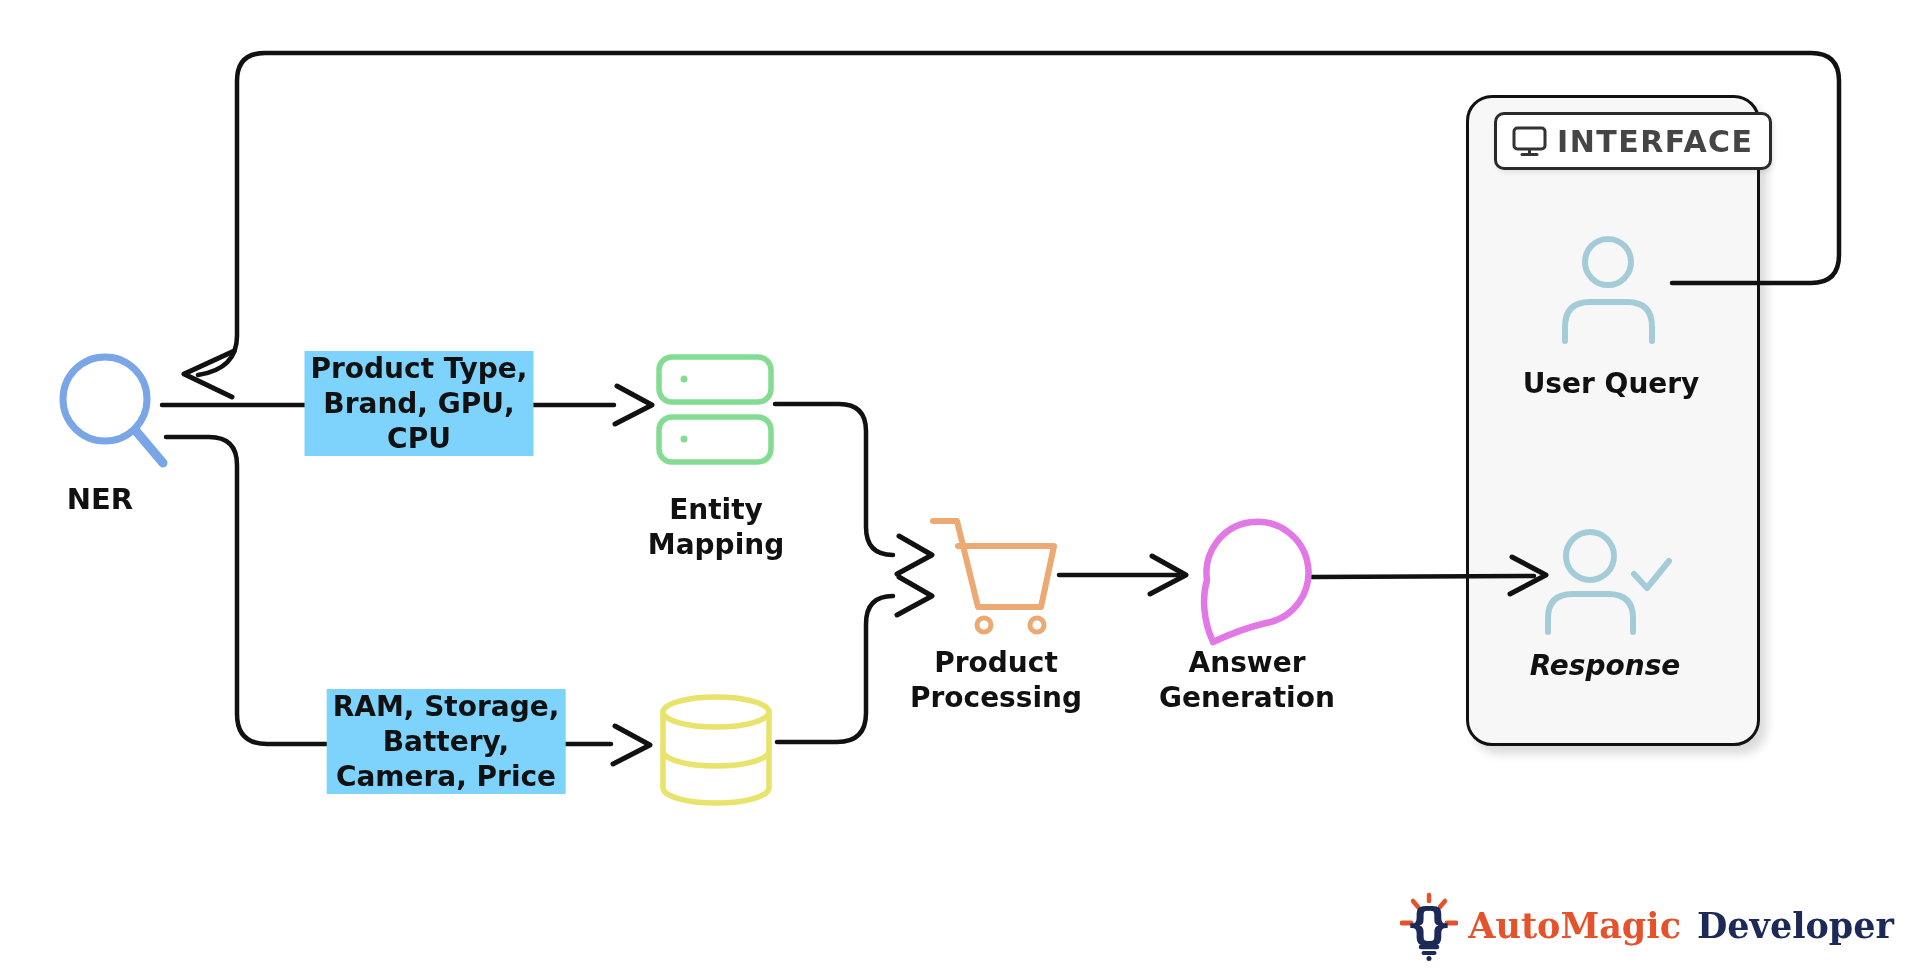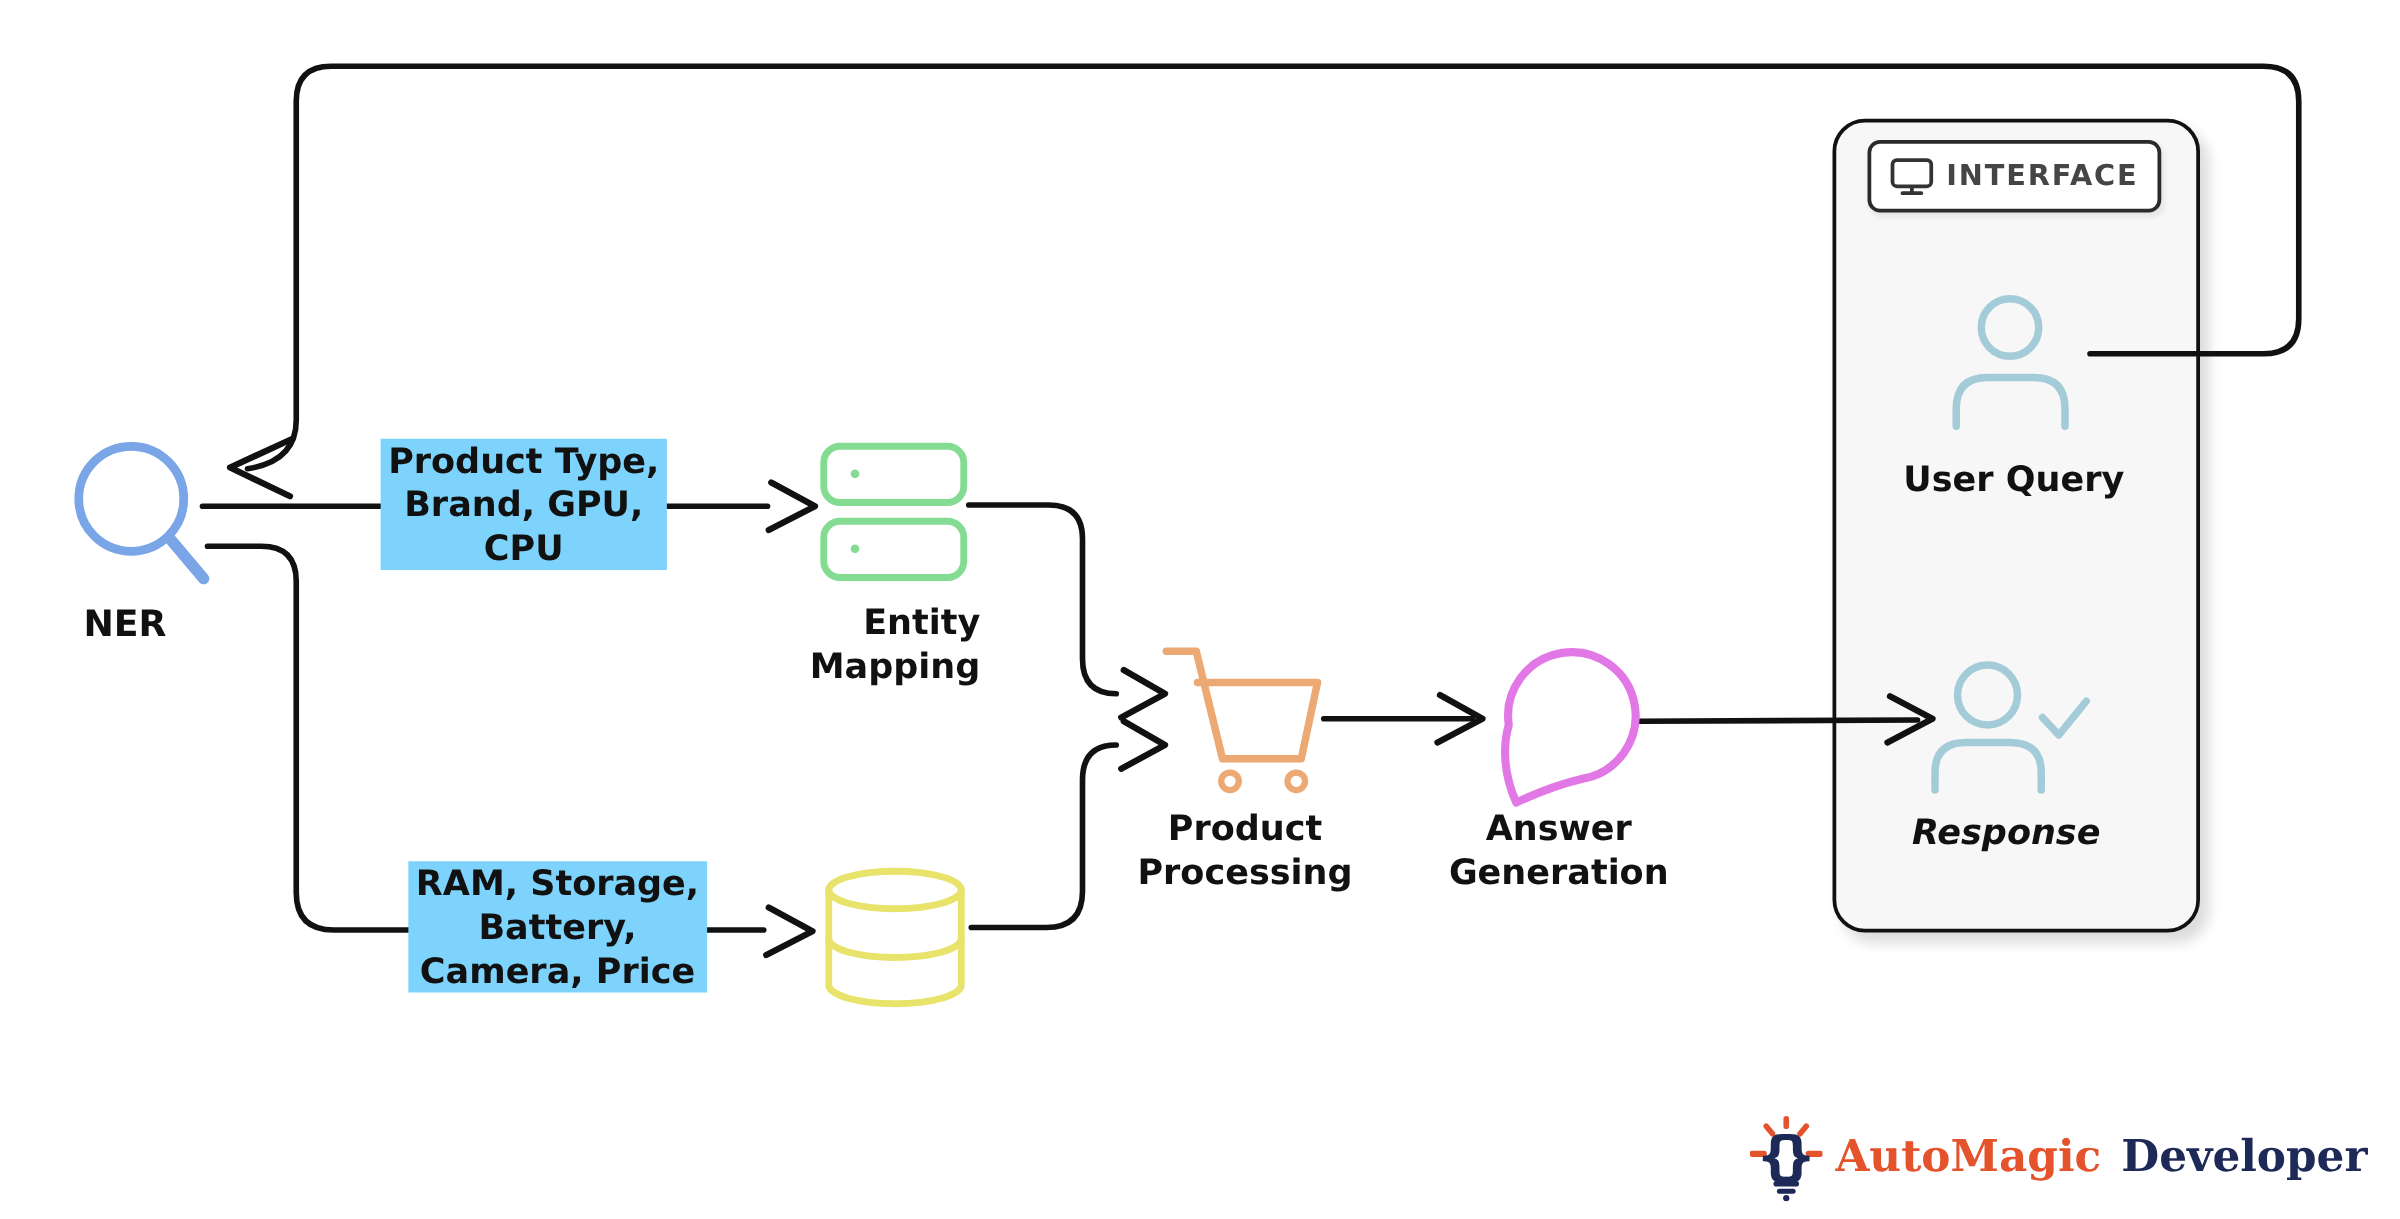--- a/index.html
+++ b/index.html
@@ -19,21 +19,21 @@
     z-index:1;
   }
   .badge {
     position:absolute; left:1494px; top:112px; height:52px;
     display:inline-flex; align-items:center; gap:9px; padding:0 15px;
     background:#ffffff; border:3px solid #2b2b2b; border-radius:10px;
     box-shadow:2px 3px 5px rgba(0,0,0,0.08);
     z-index:3;
   }
   .badge-text {
-    font-size:23px; font-weight:bold; letter-spacing:1.5px;
+    font-size:30px; font-weight:bold; letter-spacing:1.5px;
     color:var(--color-badge_text,#454545);
   }
   
   svg.wires { position:absolute; left:0; top:0; z-index:2; }
   .stroke-line  { stroke:var(--color-line,#111111); }
   .stroke-ner   { stroke:var(--color-ner,#7aa6e8); }
   .stroke-entity{ stroke:var(--color-entity,#84dc92); }
   .stroke-num   { stroke:var(--color-numerical,#e8e36a); }
   .stroke-cart  { stroke:var(--color-cart,#eca973); }
   .stroke-bubble{ stroke:var(--color-bubble,#e278e6); }
@@ -158,21 +158,21 @@
   <div class="label big" style="left:100px; top:482px;">NER</div>
 
   <div class="label masked" style="left:419px; top:351px;">Product Type,
 Brand, GPU,
 CPU</div>
 
   <div class="label masked" style="left:446px; top:689px;">RAM, Storage,
 Battery,
 Camera, Price</div>
 
-  <div class="label" style="left:716px; top:480px;text-align:right;">Entity
+  <div class="label" style="left:716px; top:492px;">Entity
 Mapping</div>
 
 
   <div class="label" style="left:996px; top:645px;">Product
 Processing</div>
 
   <div class="label" style="left:1247px; top:645px;">Answer
 Generation</div>
 
   <div class="label" style="left:1611px; top:366px;">User Query</div>

